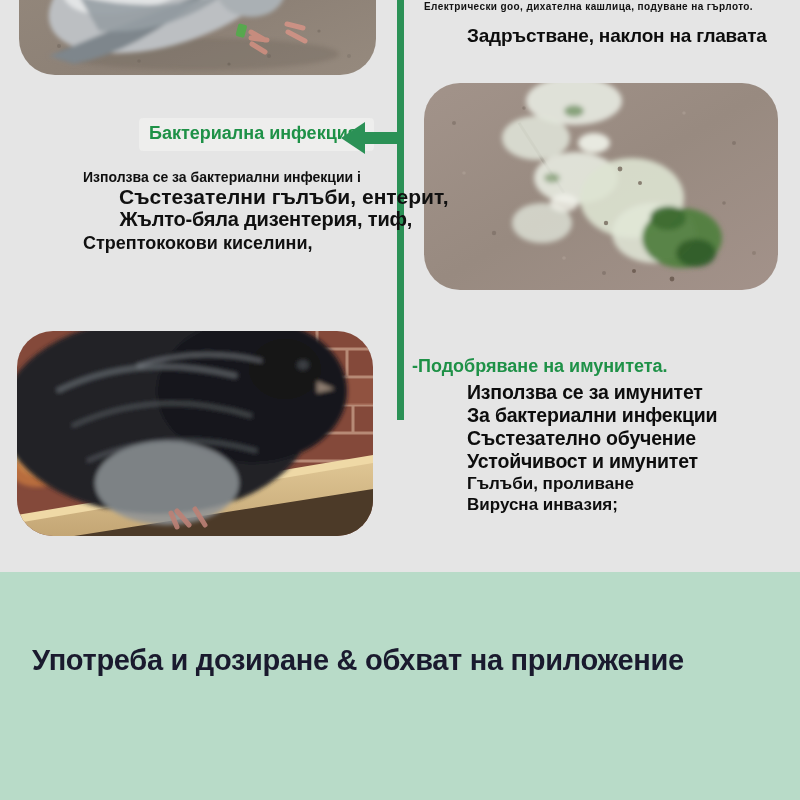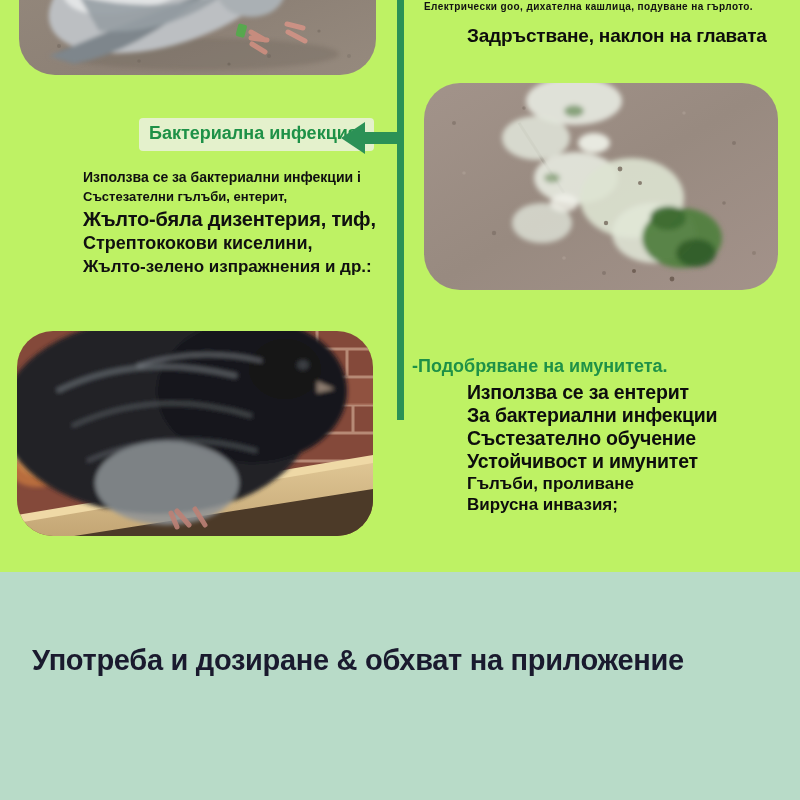--- a/index.html
+++ b/index.html
@@ -7,21 +7,21 @@
     --divider-green:#2b9156;
     --arrow-green:#2b9156;
     --band-bg:#b8dbc8;
     --band-text:#1a1a2e;
     --text-black:#1c1c1c;
   }
   *{margin:0;padding:0;box-sizing:border-box;}
   html,body{background:#fff;}
   .page{
     position:relative;width:800px;height:800px;overflow:hidden;
-    background:#bef264;
+    background:#e5e5e5;
     font-family:"Liberation Sans", sans-serif;
     font-weight:bold;color:var(--text-black,#1c1c1c);padding-left:44px;
   }
   .photo{position:absolute;overflow:hidden;border-radius:36px;}
   .photo svg{display:block;width:100%;height:100%;}
   .photo-top-left{left:19px;top:-64px;width:357px;height:139px;}
   .photo-droppings{left:424px;top:83px;width:354px;height:207px;}
   .photo-dark-pigeon{left:17px;top:331px;width:356px;height:205px;}
 
   .divider{position:absolute;left:397px;top:0;width:7px;height:420px;background:var(--divider-green,#2b9156);}
@@ -41,21 +41,21 @@
     background:#f0f0ef;border-radius:4px;opacity:.75;
   }
   .left-heading{
     position:relative;font-size:18px;color:var(--green-accent,#1e9147);white-space:nowrap;padding:2px 6px;
   }
   .arrow-icon{position:absolute;left:341px;top:121px;width:57px;height:34px;}
   .arrow-icon svg{display:block;width:100%;height:100%;}
 
   .left-lines{position:absolute;left:83px;top:168px;color:#101010;}
   .left-lines .l0{font-size:14px;line-height:18px;}
-  .left-lines .l1{font-size:13px;line-height:21px;}
+  .left-lines .l1{font-size:21px;line-height:21px;margin-left:36px;}
   .left-lines .l2{font-size:20px;line-height:25px;letter-spacing:-0.2px;text-align:center;}
   .left-lines .l3{font-size:18px;line-height:23px;}
   .left-lines .l4{font-size:17px;line-height:23px;}
 
   .right-heading{
     position:absolute;left:412px;top:356px;
     font-size:18px;color:var(--green-accent,#1e9147);white-space:nowrap;
   }
   .right-lines{position:absolute;left:467px;top:381px;color:#0d0d0d;}
   .right-lines .big{font-size:19.5px;line-height:23px;letter-spacing:-0.2px;white-space:nowrap;}
@@ -182,21 +182,20 @@
     <svg viewBox="0 0 57 34" aria-hidden="true">
       <polygon points="0,17 24,1 24,11 57,11 57,23 24,23 24,33" fill="#2b9156"></polygon>
     </svg>
   </div>
 
   <div class="left-lines">
     <div class="l0">Използва се за бактериални инфекции i</div>
     <div class="l1">Състезателни гълъби, ентерит,</div>
     <div class="l2">Жълто-бяла дизентерия, тиф,</div>
     <div class="l3">Стрептококови киселини,</div>
-    <div class="l4">Жълто-зелено изпражнения и др.:</div>
   </div>
 
   <div class="photo photo-dark-pigeon">
     <svg viewBox="0 0 356 205" preserveAspectRatio="none" aria-hidden="true">
       <defs>
         <filter id="soft3" x="-20%" y="-20%" width="140%" height="140%">
           <feGaussianBlur stdDeviation="2.2"></feGaussianBlur>
         </filter>
         <linearGradient id="wood3" x1="0" y1="0" x2="0" y2="1">
           <stop offset="0" stop-color="#e0c795"></stop>
@@ -235,21 +234,21 @@
         <path d="M120,35 Q180,15 245,30" stroke="#9aa0a5" stroke-width="4" fill="none" opacity="0.5"></path>
         <ellipse cx="286" cy="34" rx="6" ry="5" fill="#3a3d42"></ellipse>
         <polygon points="300,50 318,58 300,62" fill="#8d7d6f"></polygon>
       </g>
       <path d="M160,180 l12,14 m6,-16 l10,16 m-34,-12 l6,14" stroke="#bb8176" stroke-width="5" stroke-linecap="round" fill="none" opacity="0.9"></path>
     </svg>
   </div>
 
   <div class="right-heading">-Подобряване на имунитета.</div>
   <div class="right-lines">
-    <div class="big">Използва се за ентерит</div>
+    <div class="big">Използва се за имунитет</div>
     <div class="big">За бактериални инфекции</div>
     <div class="big">Състезателно обучение</div>
     <div class="big">Устойчивост и имунитет</div>
     <div class="small">Гълъби, проливане</div>
     <div class="small">Вирусна инвазия;</div>
   </div>
 
   <div class="band">
     <div class="band-title">Употреба и дозиране &amp; обхват на приложение</div>
   </div>

